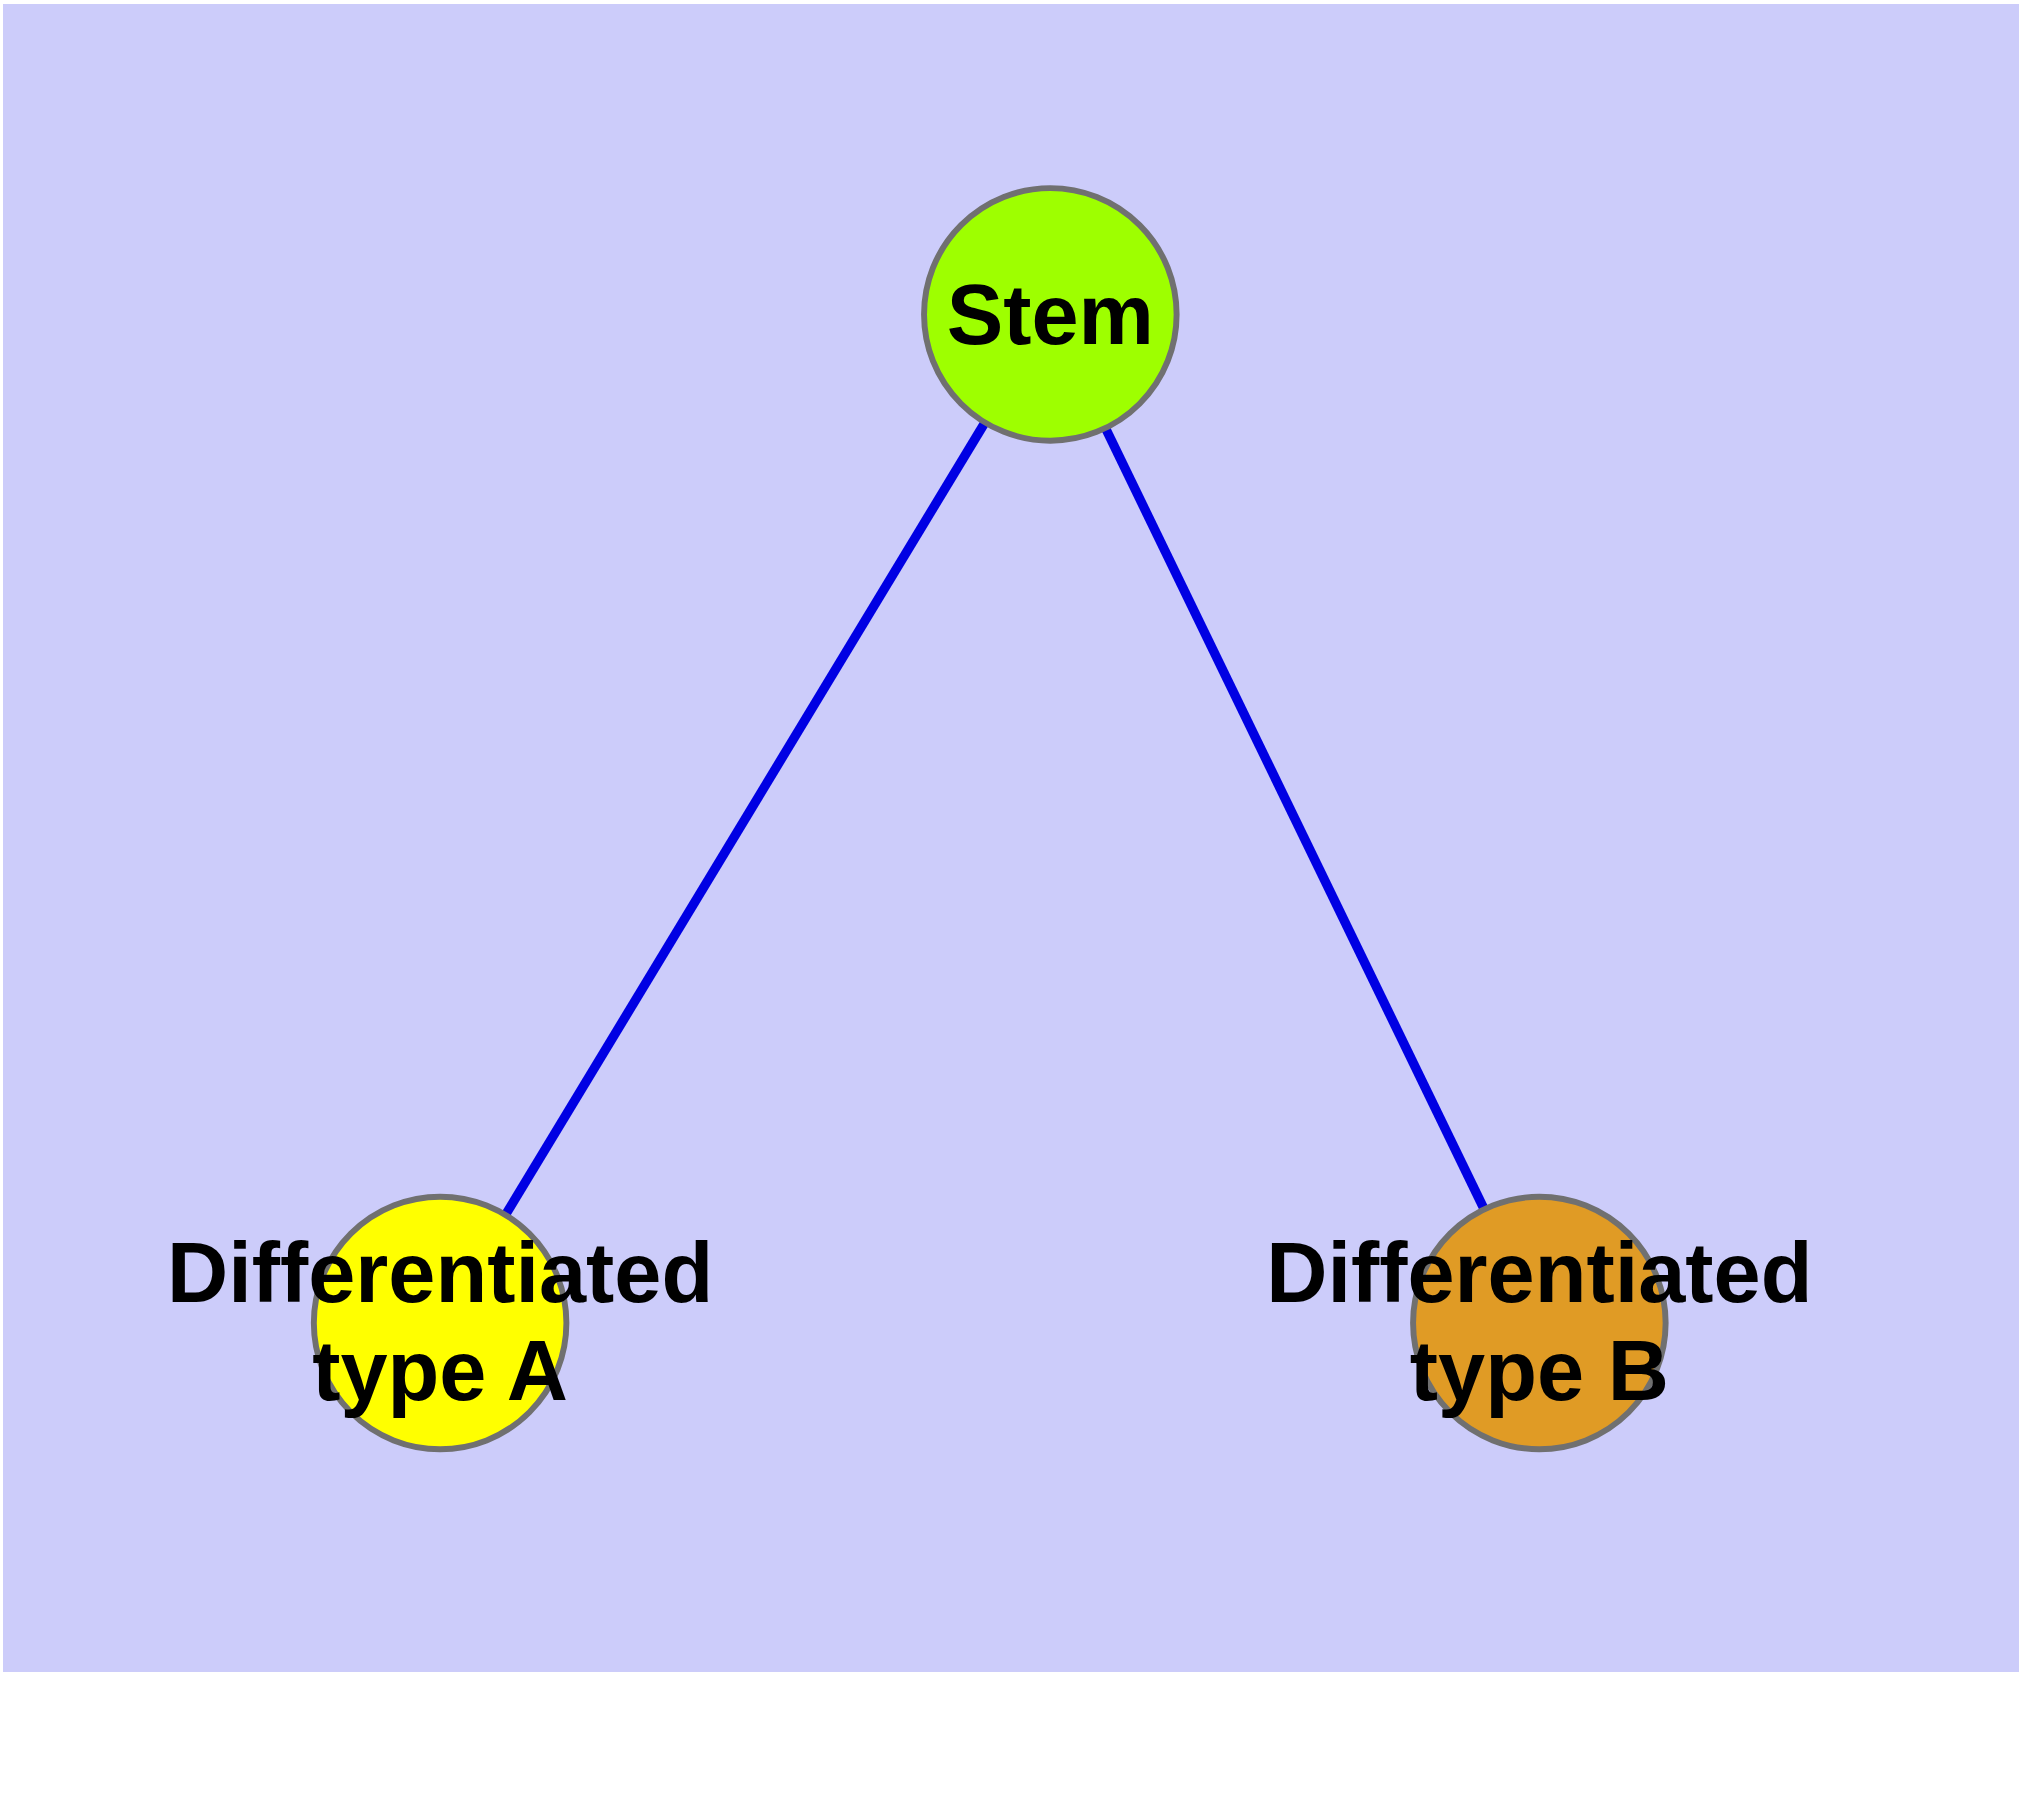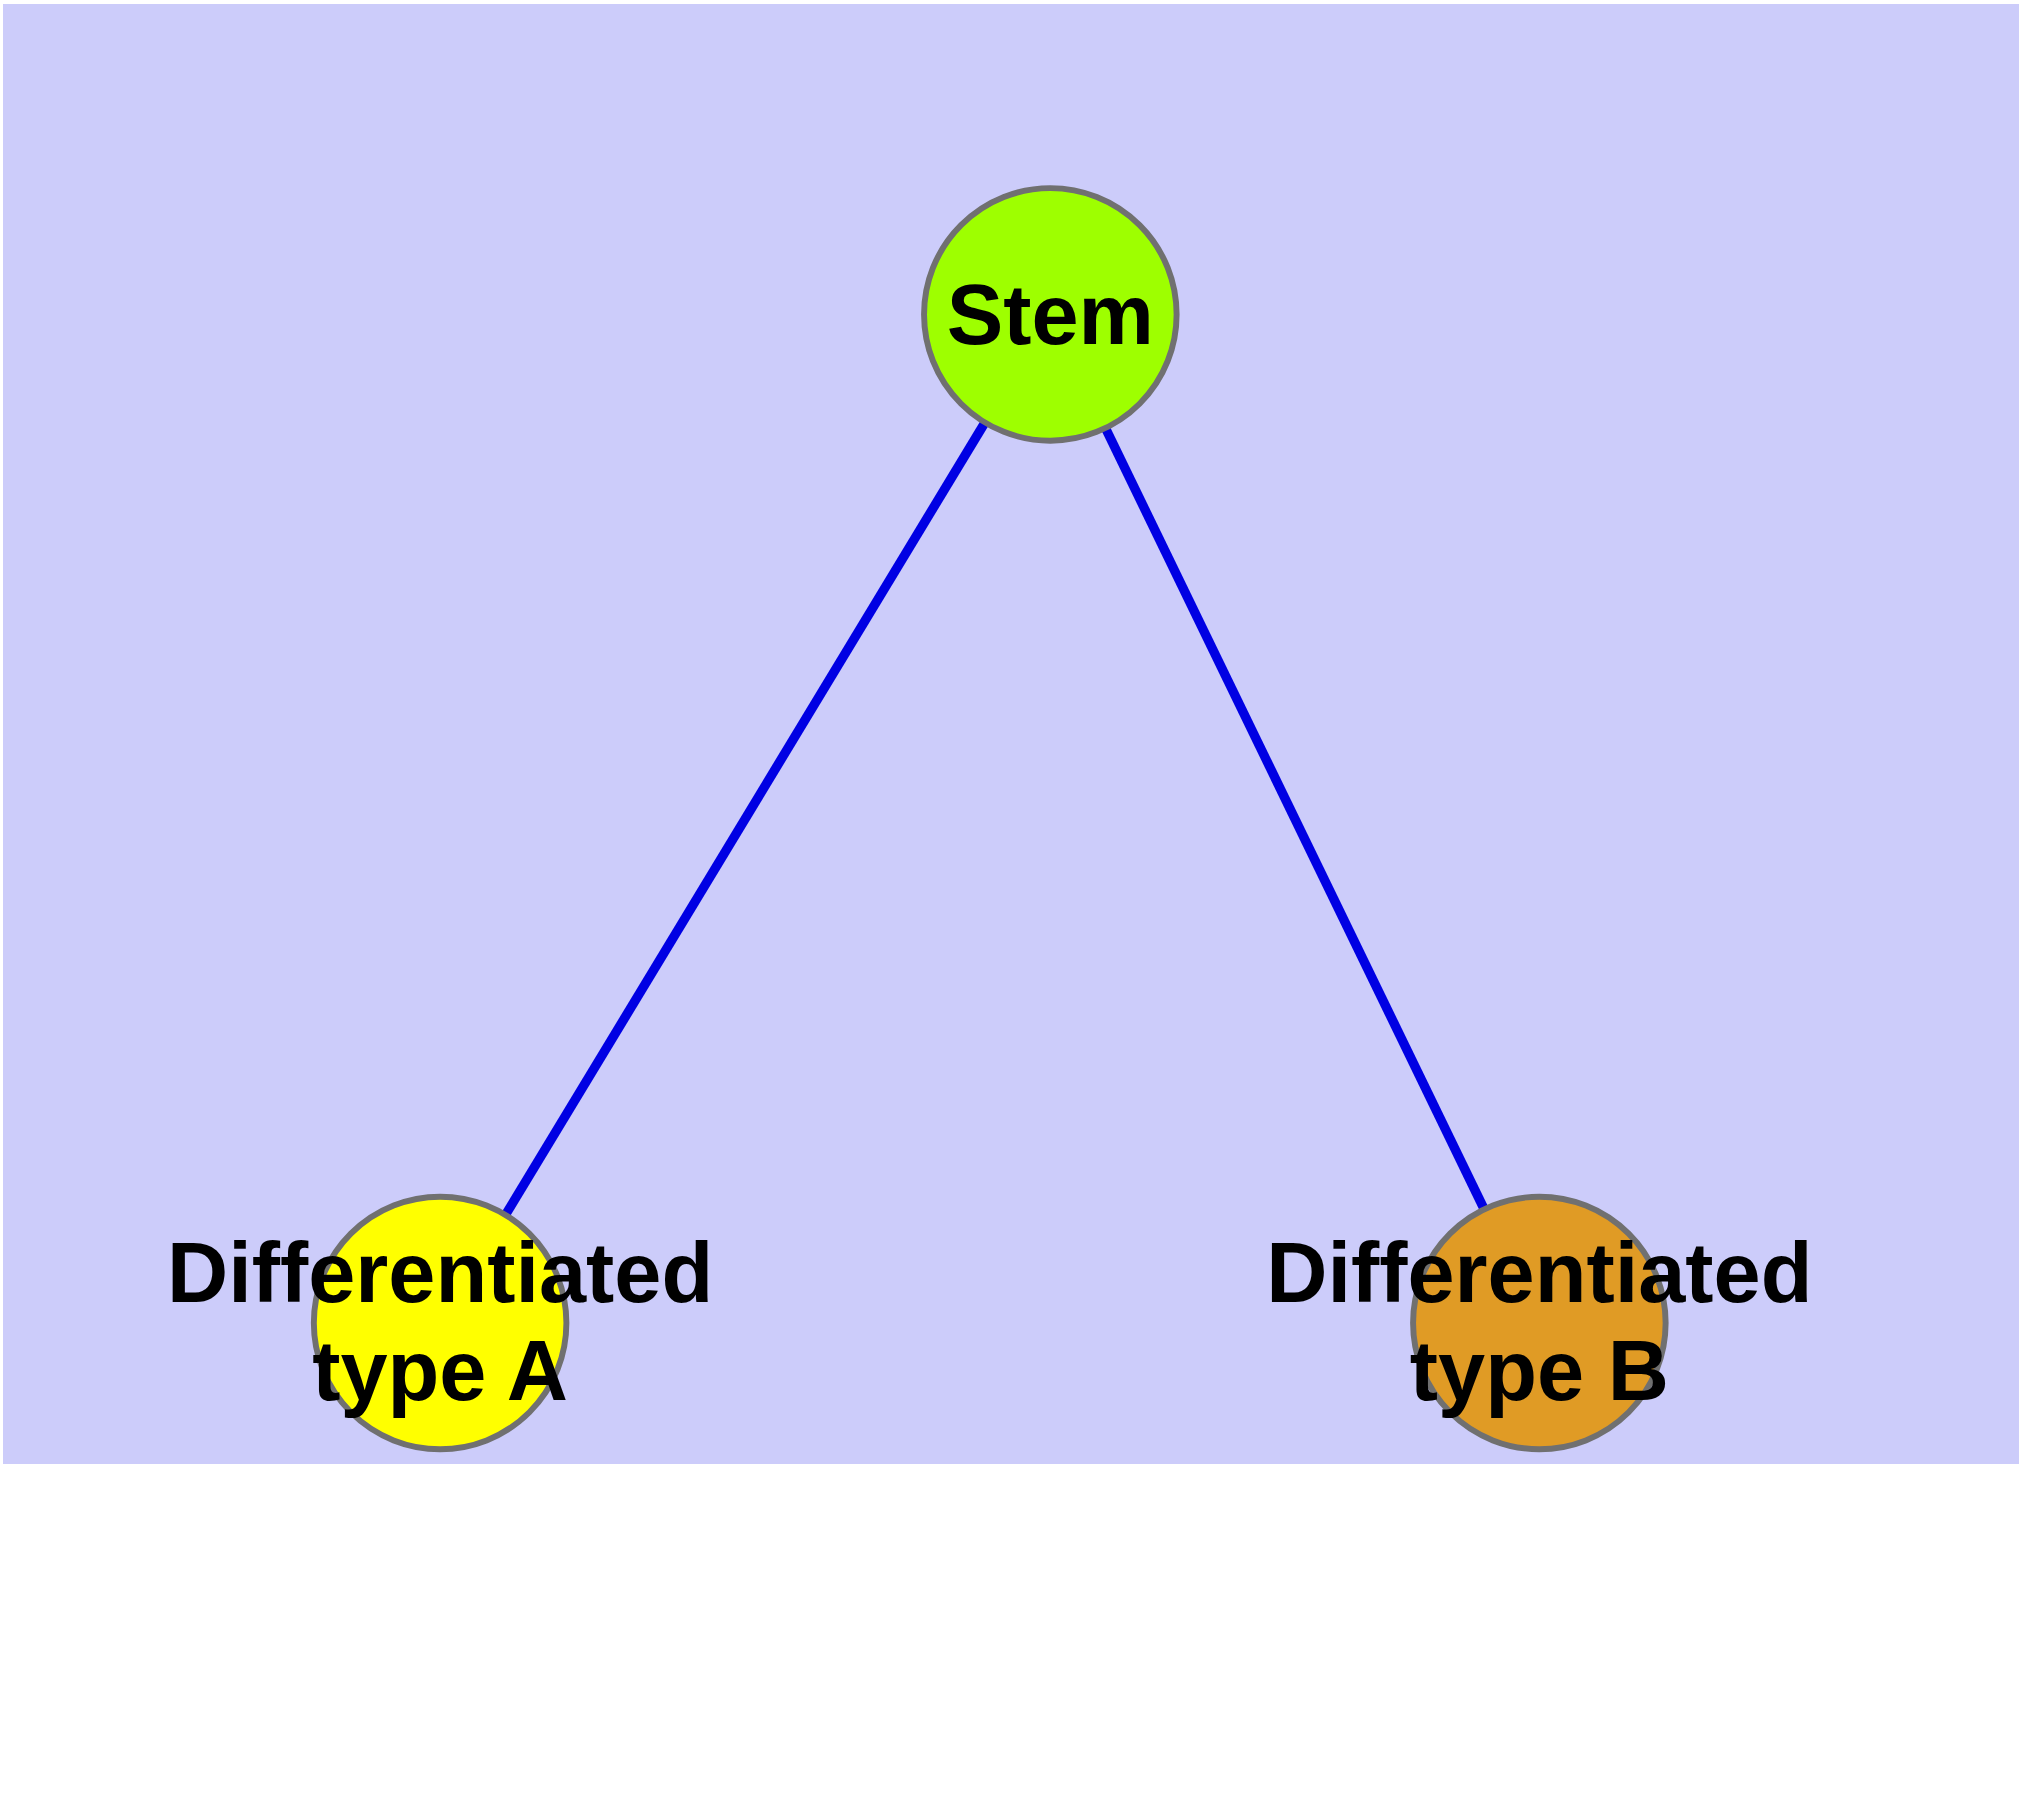--- a/index.html
+++ b/index.html
@@ -3,21 +3,21 @@
 <meta charset="utf-8">
 <style>
   html, body {
     margin: 0;
     padding: 0;
     background: #ffffff;
   }
   #canvas {
     position: relative;
     width: 2021px;
-    height: 1464px;
+    height: 1672px;
     background: #ffffff;
     overflow: hidden;
     font-family: "Liberation Sans", sans-serif;
   }
   #plot-area {
     position: absolute;
     left: 2.5px;
     top: 4.2px;
     width: 2016px;
     height: 1808px;

